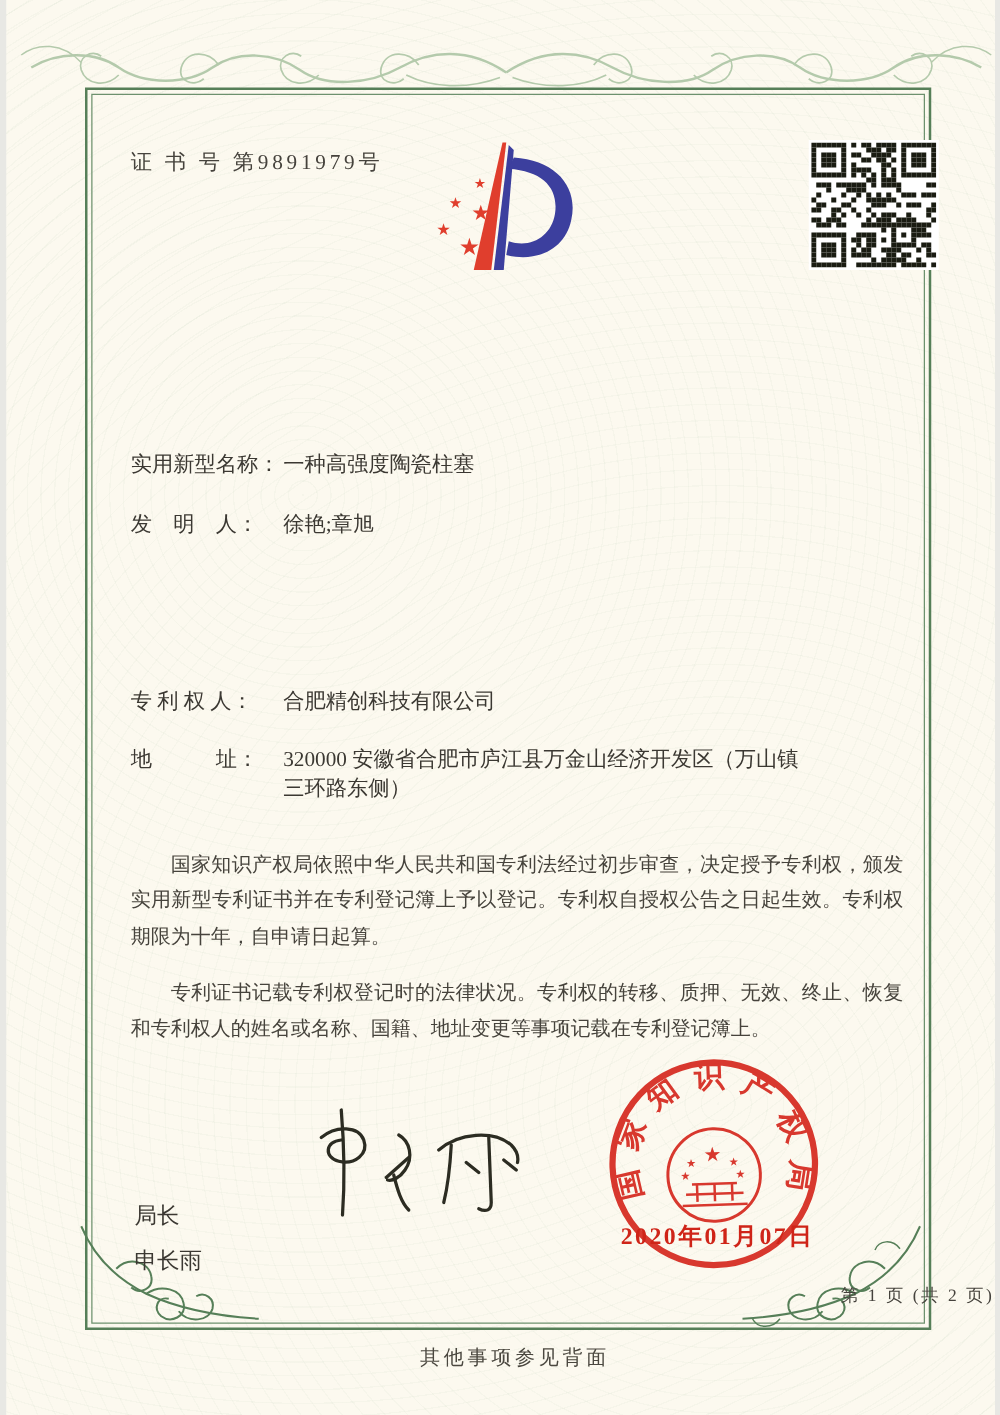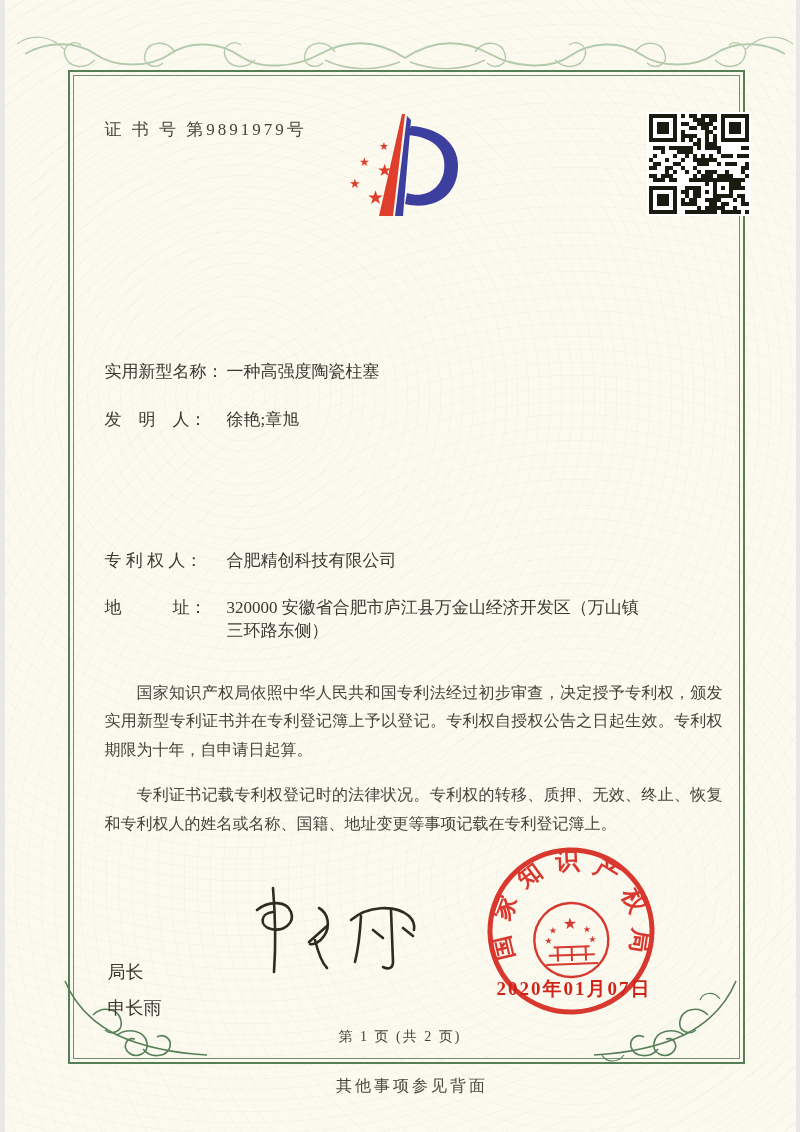--- a/index.html
+++ b/index.html
@@ -30,21 +30,21 @@
   .field-row .val { display:inline-block; vertical-align:top; max-width:500px; }
   .lbl2 { margin-left:34px; }
   .paras { position:absolute; left:100px; top:662px; width:618px; font-size:16px;
     line-height:1.78; text-align:justify; color:#46433c; }
   .paras p { text-indent:2em;margin-top:17px; }
   .signer { position:absolute; left:103px; top:910px; font-size:18px; line-height:2.0; color:#3b3832;margin-top:44px; }
   .signature { position:absolute; left:218px; top:882px; width:205px; height:100px; }
   .seal { position:absolute; left:478px; top:843px; width:176px; height:176px; transform:rotate(-2deg); opacity:.92; }
   .seal-date { position:absolute; left:492px; top:976px; font-size:19px; font-weight:600;
     color:#cf2418; letter-spacing:2px; }
-  .page-indicator { position:absolute; left:0; top:1028px; width:100%; text-align:center;
+  .page-indicator { position:absolute; left:0; top:1028px; width:100%; text-align:right;
     font-size:14px; letter-spacing:2px; color:#45423c; }
   .back-note { position:absolute; left:12px; top:1076px; width:100%; text-align:center;
     font-size:16px; letter-spacing:3px; color:#4a473f; }
 </style>
 </head>
 <body>
 
 <div class="page">
 
   <svg class="band-top" viewBox="0 0 800 72">

